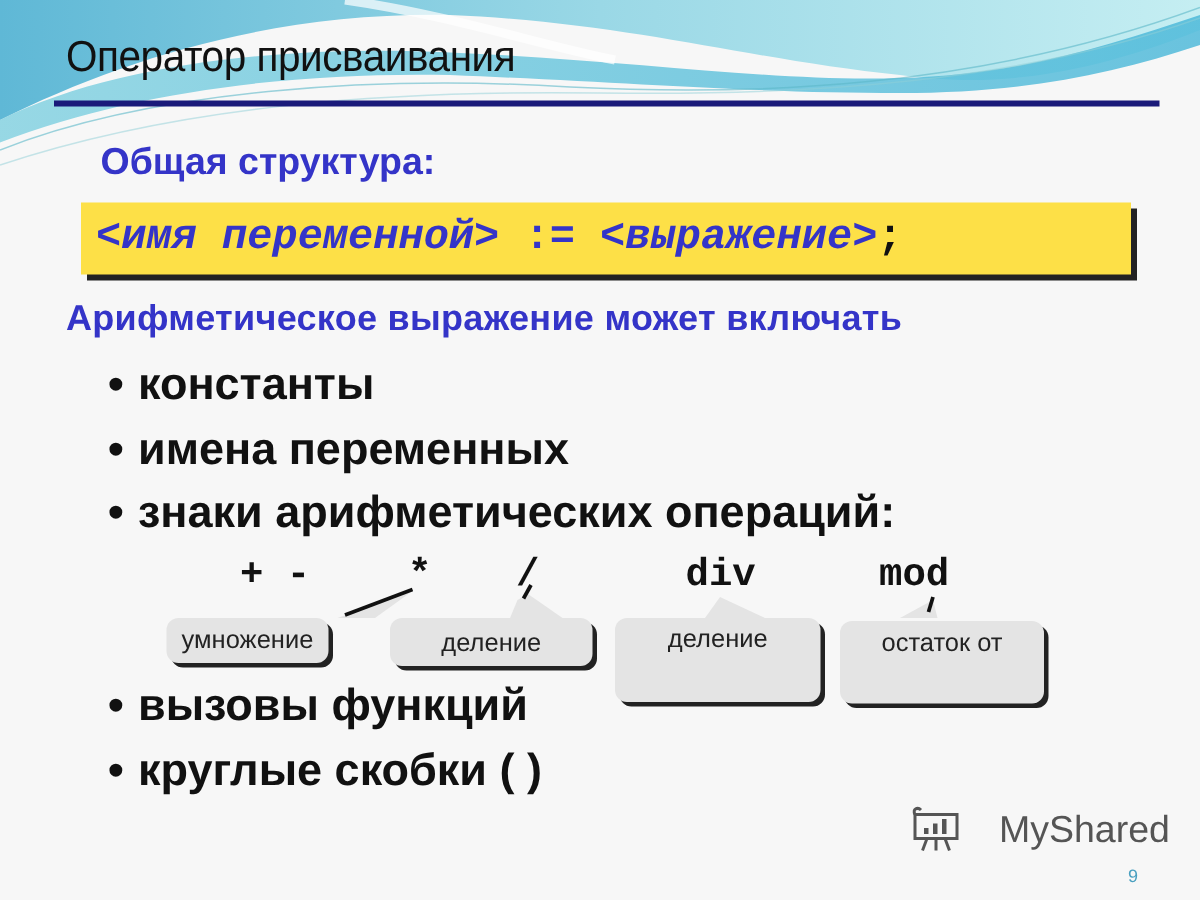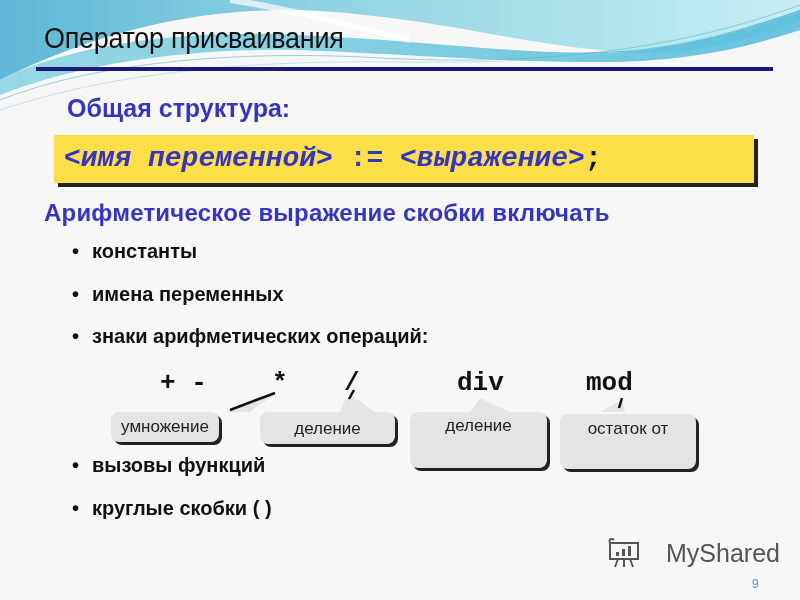--- a/index.html
+++ b/index.html
@@ -5,21 +5,21 @@
     html, body { margin:0; padding:0; }
     body { width:800px; height:600px; position:relative; overflow:hidden; background:#f7f7f7; font-family:"Liberation Sans", sans-serif; }
     .bg { position:absolute; left:0; top:0; width:800px; height:600px; }
     .title { position:absolute; left:44px; top:22px; font-size:29px; color:#111; letter-spacing:-0.3px; transform:scaleX(0.93); transform-origin:left; }
     .title-rule { position:absolute; left:36px; top:67px; width:737px; height:4px; background:#1a1a7a; }
     .subhead { position:absolute; left:44px; top:94px; font-size:25px; font-weight:bold; color:#3434c8;margin-left:23px; }
     .code-box { position:absolute; left:54px; top:135px; width:700px; height:48px; background:#fde047; box-shadow:4px 4px 0 #222; }
     .code-text { position:absolute; left:10px; top:8px; font-family:"Liberation Mono", monospace; font-weight:bold; font-style:italic; font-size:28px; color:#3434c8; white-space:pre; }
     .code-text .semi { color:#111; font-style:normal; }
     .arith { position:absolute; left:44px; top:199px; font-size:24px; font-weight:bold; color:#3434c8; letter-spacing:0.2px; }
-    .bullet { position:absolute; left:72px; font-size:20px; font-weight:bold; color:#111; white-space:nowrap; }
+    .bullet { position:absolute; left:72px; font-size:30px; font-weight:bold; color:#111; white-space:nowrap; }
     .bullet .dot { display:inline-block; width:20px; }
     .ops { position:absolute; top:368px; font-family:"Liberation Mono", monospace; font-weight:bold; font-size:26px; color:#111; }
     .callout { position:absolute; background:#e4e4e4; border-radius:8px; box-shadow:3px 3px 0 #222; font-size:17px; color:#222; text-align:center; line-height:24px; }
     .footer-logo { position:absolute; left:606px; top:537px; display:flex; align-items:center; gap:24px; }
     .footer-text { font-size:25px; color:#555; }
     .page-num { position:absolute; left:752px; top:577px; font-size:12px; color:#4aa0c0; }
   </style>
 </head>
 <body>
 
@@ -45,21 +45,21 @@
 
 <div class="title">Оператор присваивания</div>
 <div class="title-rule"></div>
 
 <div class="subhead">Общая структура:</div>
 
 <div class="code-box">
   <div class="code-text"><span>&lt;имя переменной&gt;</span><span style="font-style:normal"> := </span><span>&lt;выражение&gt;</span><span class="semi">;</span></div>
 </div>
 
-<div class="arith">Арифметическое выражение скобки включать</div>
+<div class="arith">Арифметическое выражение может включать</div>
 
 <div class="bullet" style="top:240px"><span class="dot">•</span><span>константы</span></div>
 <div class="bullet" style="top:283px"><span class="dot">•</span><span>имена переменных</span></div>
 <div class="bullet" style="top:325px"><span class="dot">•</span><span>знаки арифметических операций:</span></div>
 <div class="bullet" style="top:454px"><span class="dot">•</span><span>вызовы функций</span></div>
 <div class="bullet" style="top:497px"><span class="dot">•</span><span>круглые скобки ( )</span></div>
 
 <div class="ops" style="left:160px">+ -</div>
 <div class="ops" style="left:272px">*</div>
 <div class="ops" style="left:344px">/</div>

